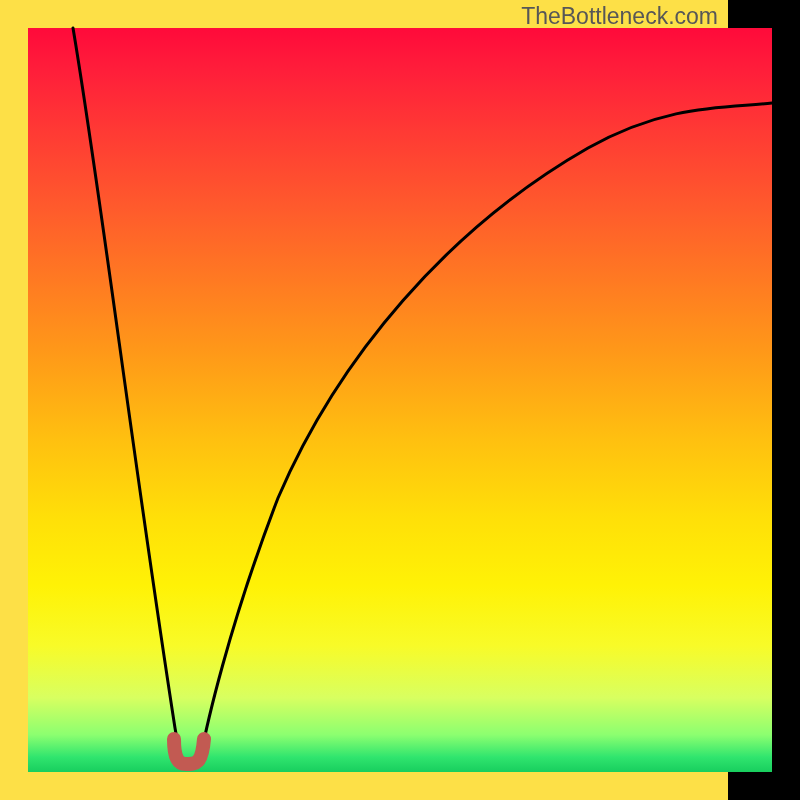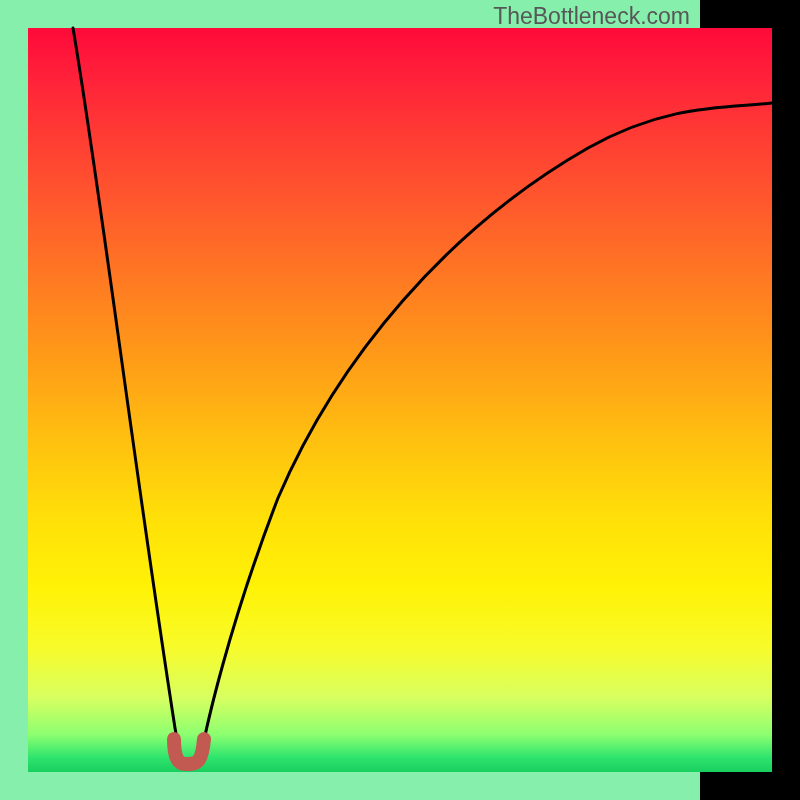--- a/index.html
+++ b/index.html
@@ -10,21 +10,22 @@
     background: #000;
     overflow: hidden;
     font-family: Arial, Helvetica, sans-serif;
   }
   .frame {
     position: absolute;
     top: 0;
     left: 0;
     width: 700px;
     height: 800px;
-    background: #86efac;
+    background: #fde047;
+    padding-left: 28px;
   }
   .gradient {
     position: absolute;
     top: 28px;
     left: 28px;
     width: 744px;
     height: 744px;
     background: linear-gradient(
       to bottom,
       #ff0a3a 0%,

